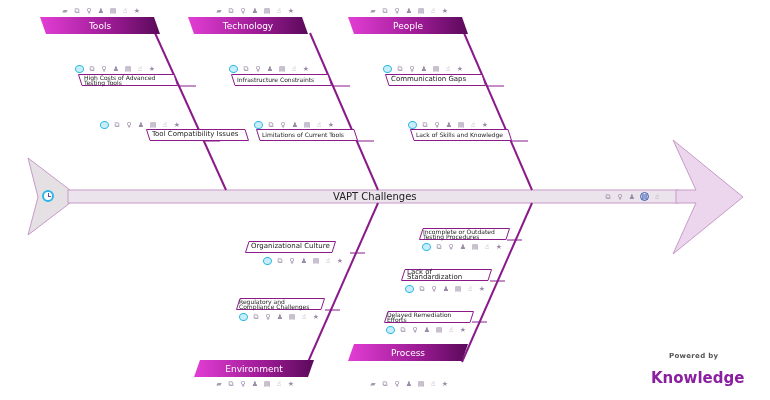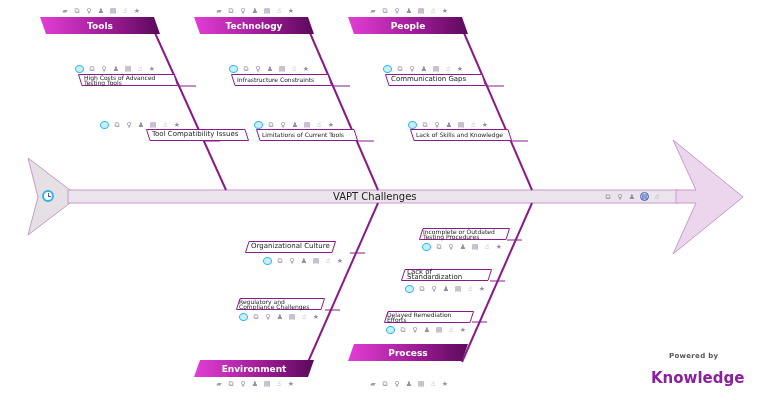--- a/index.html
+++ b/index.html
@@ -1,21 +1,21 @@
 <!DOCTYPE html>
 <html><head>
 <meta charset="utf-8">
 <style>
   html, body { margin: 0; padding: 0; background: #ffffff; }
   body { width: 770px; height: 400px; position: relative; overflow: hidden;
          font-family: "DejaVu Sans", sans-serif; }
   svg.canvas { position: absolute; left: 0; top: 0; }
 
   .cat-header { position: absolute; height: 17px; display: flex; align-items: center; justify-content: center;
-                color: #ffffff; font-weight: bold; font-size: 9px; cursor: pointer; }
+                color: #ffffff; font-weight: normal; font-size: 9px; cursor: pointer; }
   .cat-header .bg { position: absolute; inset: 0; }
   .cat-header span { position: relative; }
 
   .iconbar { position: absolute; display: flex; gap: 4px; height: 9px; align-items: center; }
   .ic { width: 8px; height: 8px; font-size: 7px; line-height: 8px; text-align: center; color: #9a8aa6; cursor: pointer; }
   .ic.folder { width: 9px; height: 8px; border-radius: 50%; border: 1.5px solid #29b7e6; background: #c8eef9; box-sizing: border-box; }
   .ic.folder-grey { color: #a69cb0; }
 
   .cause { position: absolute; height: 12px; }
   .cause .box { position: absolute; inset: 0; }
@@ -70,21 +70,21 @@
   <line x1="490" y1="281" x2="505" y2="281" stroke="#8a1a8a" stroke-width="1"></line>
   <line x1="472" y1="322" x2="487" y2="322" stroke="#8a1a8a" stroke-width="1"></line>
 </svg>
 
 <div class="cat-header" style="left:40px; top:17px; width:120px;">
   <svg class="bg" width="120" height="17" viewBox="0 0 120 17" preserveAspectRatio="none">
       <polygon points="0,0 114,0 120,17 6,17" fill="url(#hdrGrad)"></polygon>
     </svg>
   <span>Tools</span>
 </div>
-<div class="cat-header" style="left:194px; top:17px; width:120px;">
+<div class="cat-header" style="left:188px; top:17px; width:120px;">
   <svg class="bg" width="120" height="17" viewBox="0 0 120 17" preserveAspectRatio="none">
       <polygon points="0,0 114,0 120,17 6,17" fill="url(#hdrGrad)"></polygon>
     </svg>
   <span>Technology</span>
 </div>
 <div class="cat-header" style="left:348px; top:17px; width:120px;align-items:center;">
   <svg class="bg" width="120" height="17" viewBox="0 0 120 17" preserveAspectRatio="none">
       <polygon points="0,0 114,0 120,17 6,17" fill="url(#hdrGrad)"></polygon>
     </svg>
   <span>People</span>

